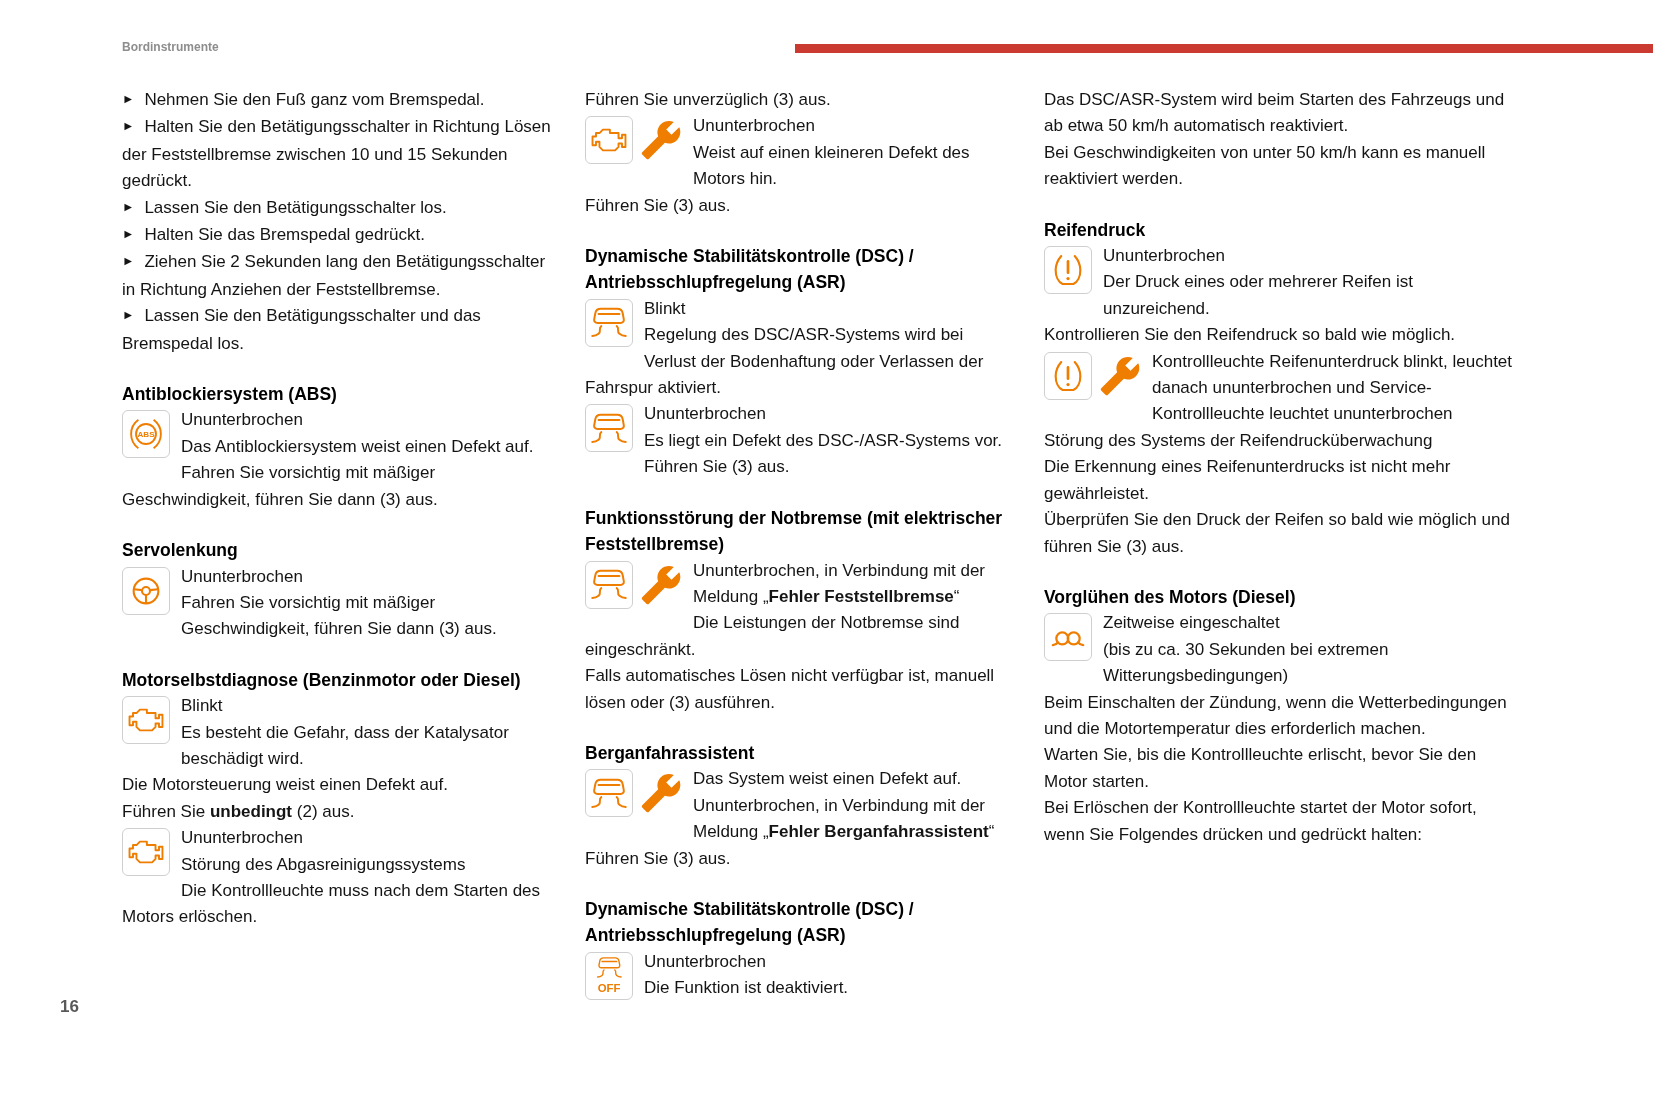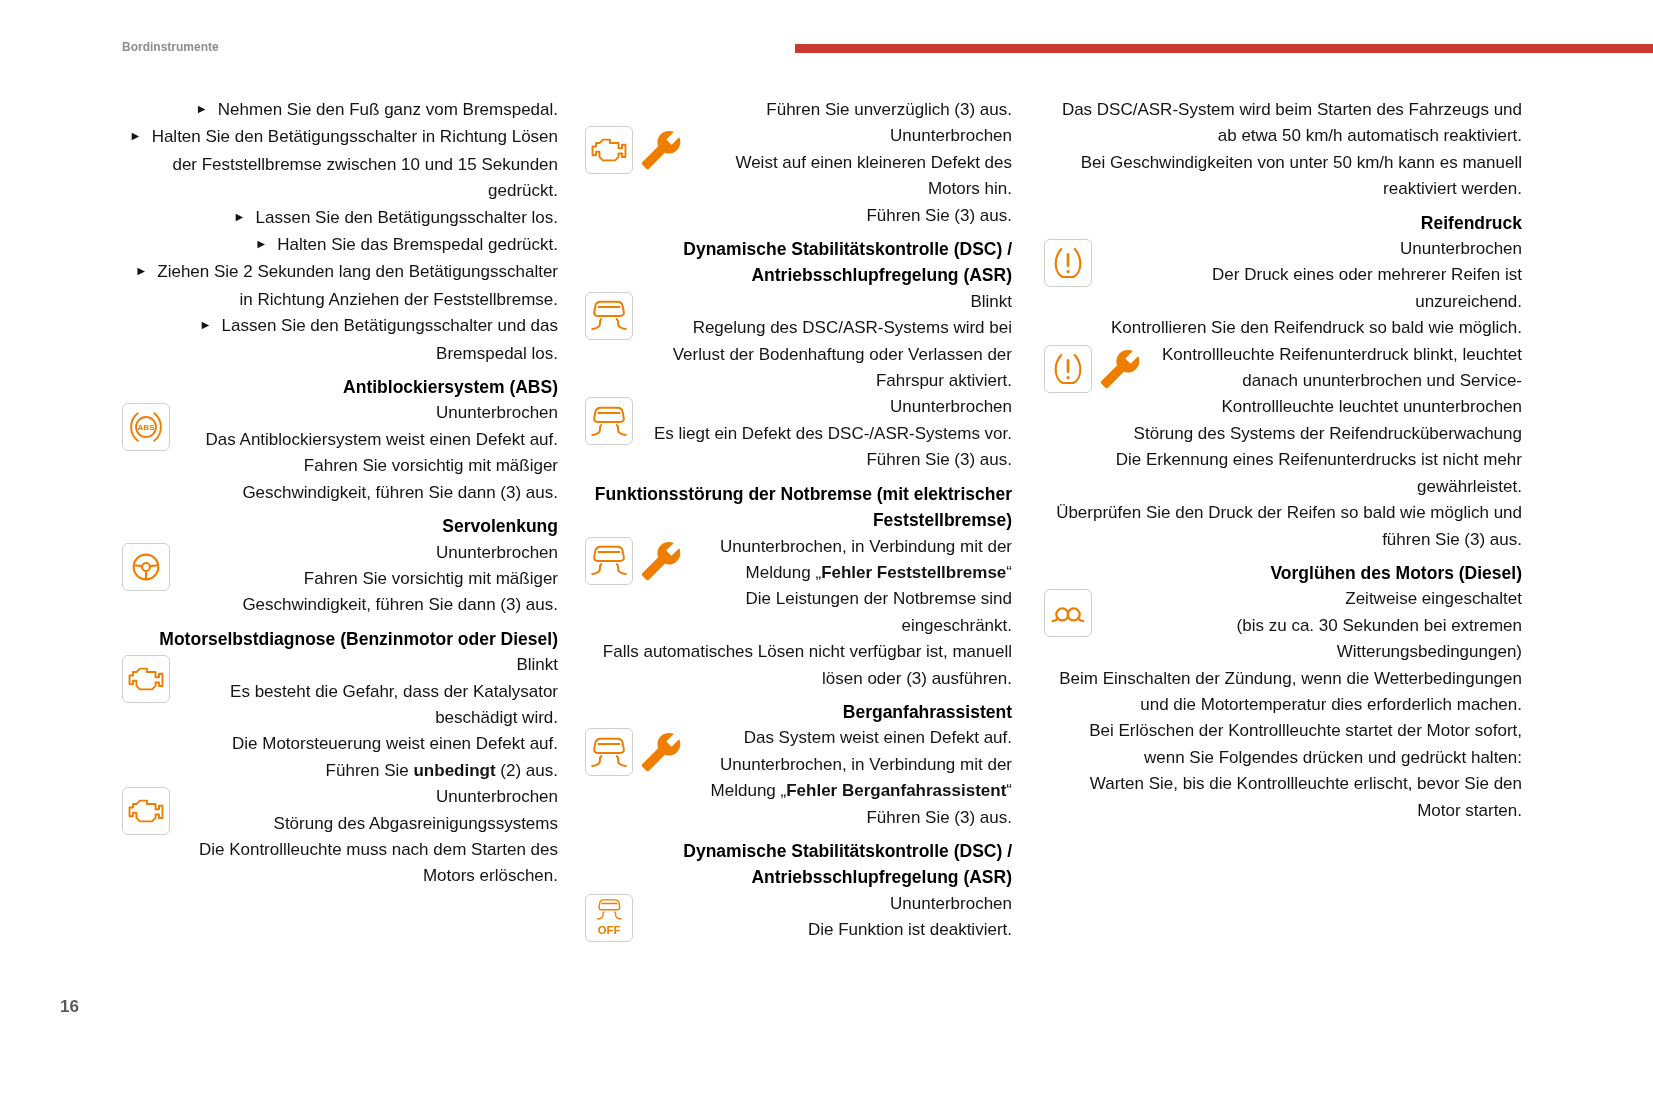--- a/index.html
+++ b/index.html
@@ -3,27 +3,27 @@
 <meta charset="utf-8">
 <style>
   * { margin:0; padding:0; box-sizing:border-box; }
   html,body { background:#ffffff; }
   body {
     width:1653px; height:1102px; position:relative; overflow:hidden;
     font-family:"Liberation Sans", sans-serif; color:#141414;
   }
   .header-title { position:absolute; left:122px; top:40px; font-size:12px; color:#8d8d8d;font-weight:bold; }
   .red-bar { position:absolute; left:795px; right:0; top:44px; height:9px; background:#cb3a31; }
-  .content { position:absolute; left:122px; top:97px; display:flex;text-align:right; }
+  .content { position:absolute; left:122px; top:87px; display:flex; }
   .col { font-size:17px; line-height:26.4px; }
   .col-1 { width:436px; margin-right:27px; }
   .col-2 { width:427px; margin-right:32px; }
   .col-3 { width:478px; }
   .col p { margin:0; }
-  .heading { font-size:17.5px; font-weight:bold; line-height:26.4px; margin-top:7px; clear:left; color:#000; }
+  .heading { font-size:17.5px; font-weight:bold; line-height:26.4px; margin-top:24px; clear:left; color:#000; }
   .bullet .marker { font-size:12.5px; margin-right:10px; position:relative; top:-2px; }
   .block { clear:left; }
   .iconrow { float:left; margin:3px 11px 4px 0; display:flex; align-items:center; gap:7px; }
   .iconbox {
     width:48px; height:48px; border:1.5px solid #cfcfcf; border-radius:6px;
     display:flex; align-items:center; justify-content:center; background:#fff;
   }
   .pagenum { position:absolute; left:60px; top:997px; font-size:17px; font-weight:bold; color:#595959; }
   svg { display:block; }
 </style>
@@ -279,20 +279,20 @@
       <span class="iconrow">
         <span class="iconbox" aria-label="glow-plug-icon">
             <svg viewBox="0 0 40 24" width="38" height="23">
               <use href="#g-glow"></use>
             </svg>
           </span>
       </span>
       <p>Zeitweise eingeschaltet</p>
       <p>(bis zu ca. 30 Sekunden bei extremen Witterungsbedingungen)</p>
       <p>Beim Einschalten der Zündung, wenn die Wetterbedingungen und die Motortemperatur dies erforderlich machen.</p>
+      <p>Warten Sie, bis die Kontrollleuchte erlischt, bevor Sie den Motor starten.</p>
       <p>Bei Erlöschen der Kontrollleuchte startet der Motor sofort, wenn Sie Folgendes drücken und gedrückt halten:</p>
-      <p>Warten Sie, bis die Kontrollleuchte erlischt, bevor Sie den Motor starten.</p>
     </div>
   </section>
 
 </div>
 
 <div class="pagenum">16</div>
 
 </body></html>

